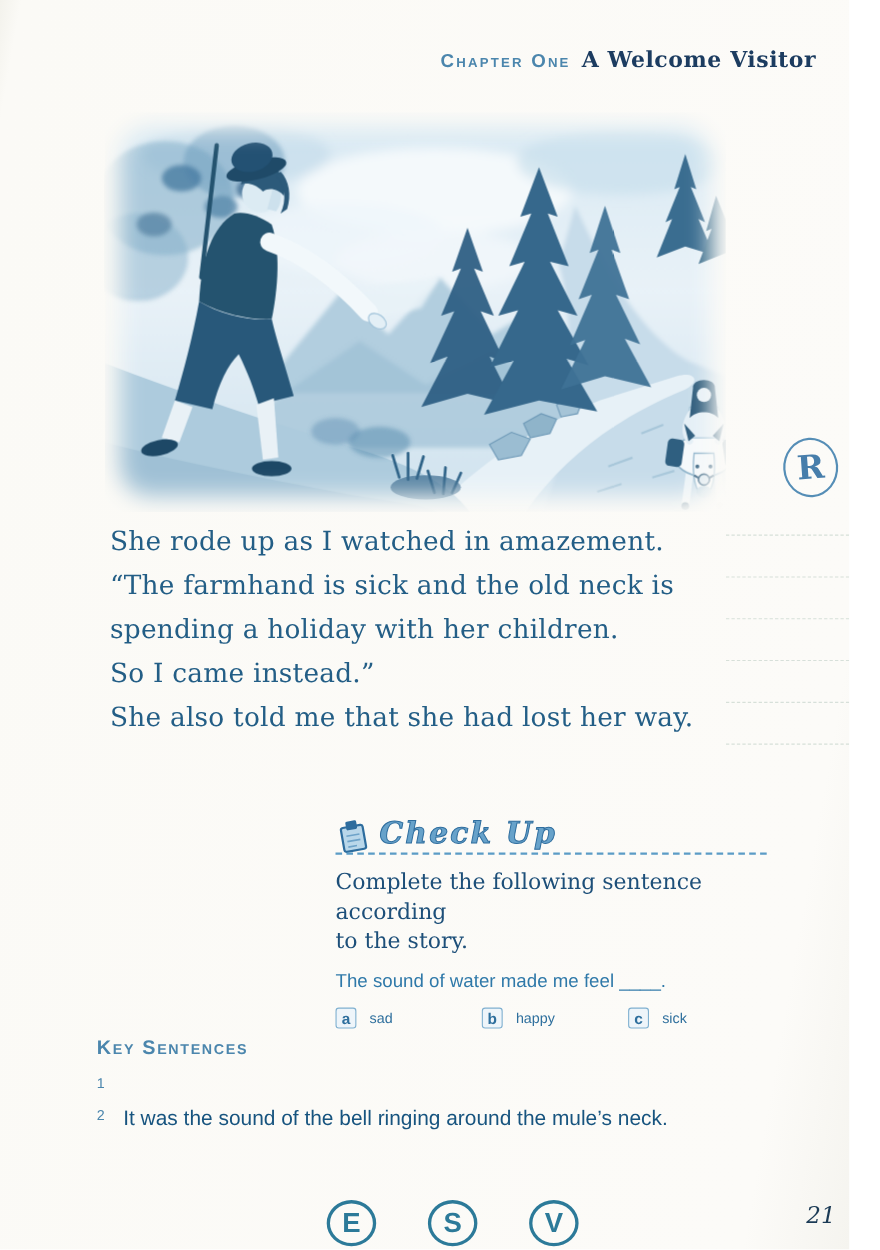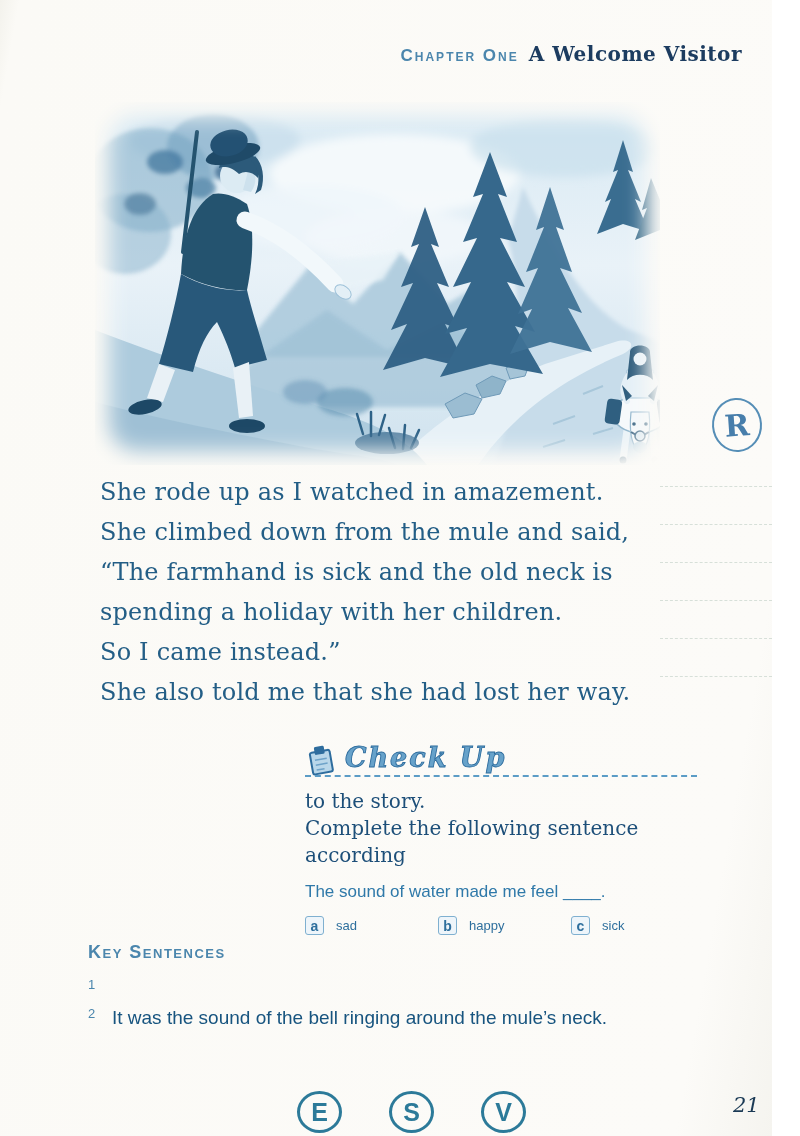--- a/index.html
+++ b/index.html
@@ -243,40 +243,39 @@
     <i></i>
       <i></i>
       <i></i>
       <i></i>
       <i></i>
       <i></i>
   </div>
 
   <div class="story">
     <p>She rode up as I watched in amazement.</p>
-    <p>She climbed down from the mule and said,</p>
     <p>“The farmhand is sick and the old neck is</p>
     <p>spending a holiday with her children.</p>
     <p>So I came instead.”</p>
     <p>She also told me that she had lost her way.</p>
   </div>
 
   <section class="checkup">
     <div class="cu-head">
       <svg class="cu-icon" width="30" height="32" viewBox="0 0 30 32">
         <rect x="4" y="7" width="20" height="22" rx="2" fill="#b9d7ea" stroke="#2e6d9e" stroke-width="2"></rect>
         <rect x="9" y="2" width="10" height="8" rx="1.5" fill="#2e6d9e"></rect>
         <path d="M8,15 h12 M8,20 h12 M8,25 h8" stroke="#6ea3c9" stroke-width="1.5"></path>
       </svg>
       <span class="cu-title">Check Up</span>
       <span class="cu-rule"></span>
     </div>
     <div class="cu-instr">
+      <div>Complete the following sentence according</div>
       <div>to the story.</div>
-      <div>Complete the following sentence according</div>
     </div>
     <p class="cu-question">The sound of water made me feel ____.</p>
     <div class="options">
       <div class="option">
         <span class="opt-box">a</span>
         <span class="opt-label">sad</span>
       </div>
       <div class="option">
         <span class="opt-box">b</span>
         <span class="opt-label">happy</span>

